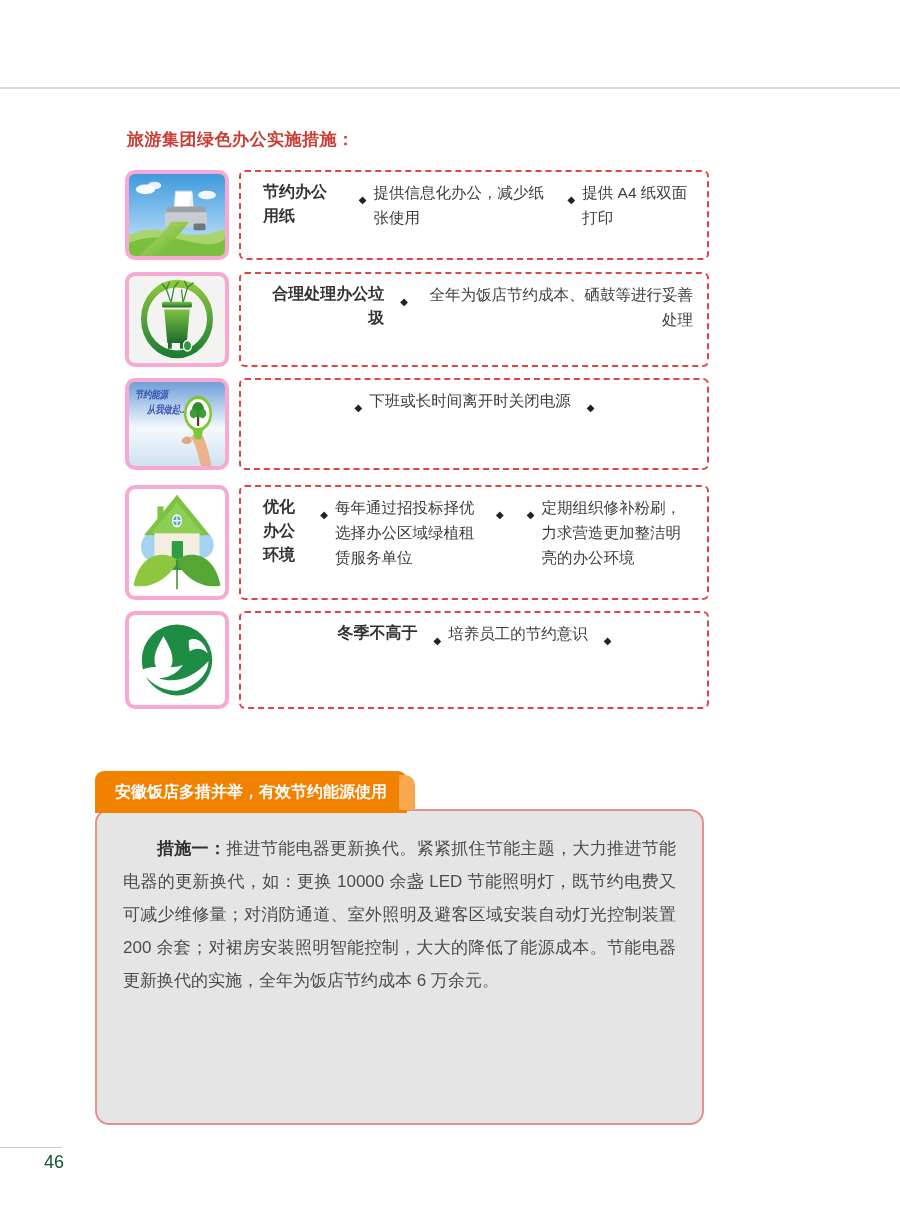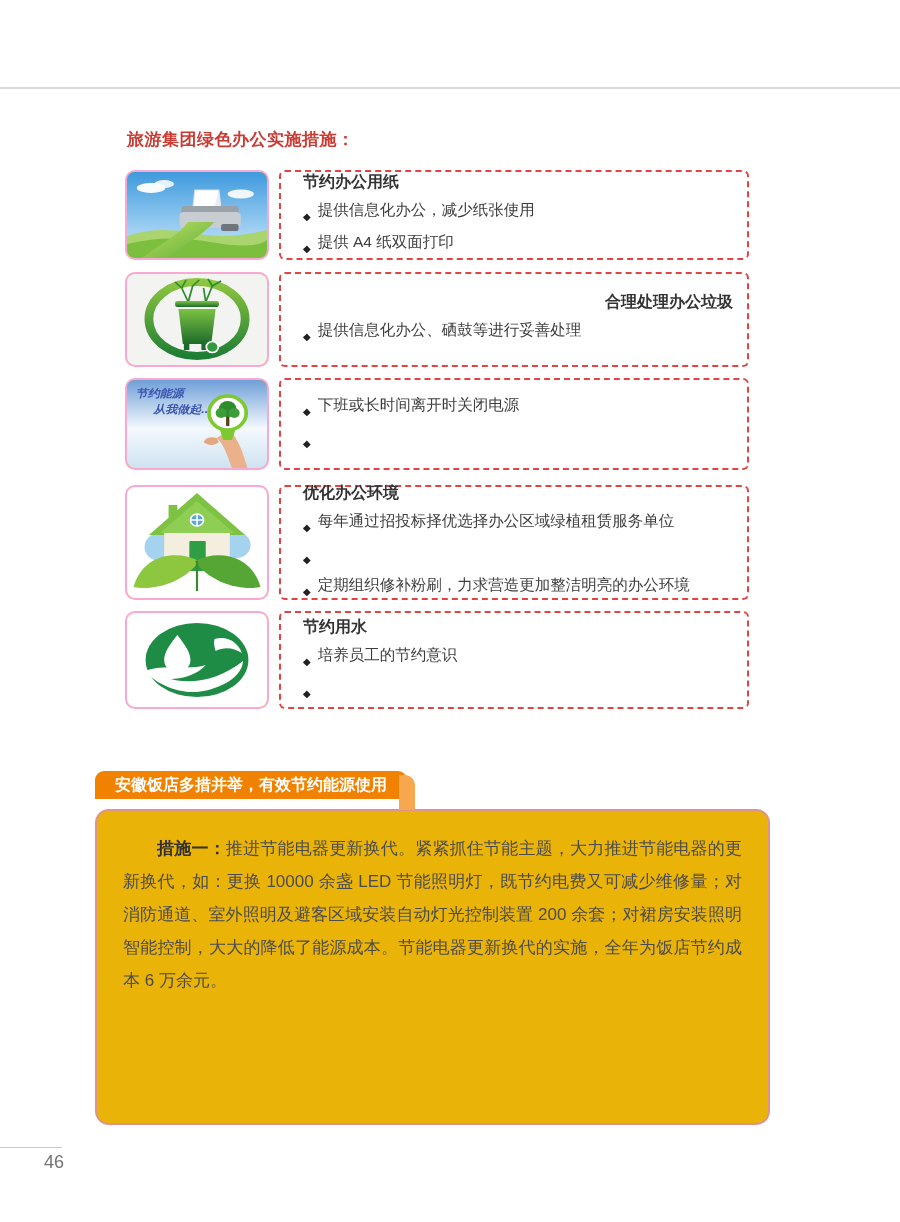--- a/index.html
+++ b/index.html
@@ -5,47 +5,47 @@
   * { margin:0; padding:0; box-sizing:border-box; }
   html,body { background:#ffffff; }
   body { font-family:"Liberation Sans","DejaVu Sans",sans-serif; }
   .page { position:relative; width:900px; height:1222px; background:#fff; overflow:hidden;padding-left:11px; }
 
   .top-rule { position:absolute; left:0; top:87px; width:900px; height:2px; background:#d9d9d9; }
 
   .section-title { position:absolute; left:127px; top:128px; font-size:17px; font-weight:bold; color:#ca3b34; letter-spacing:0.5px; }
 
   .measure-row { position:absolute; left:125px; display:flex; }
-  .m-img { width:144px; border:2px solid #f9a8d4; border-radius:10px; overflow:hidden; background:#eab308; flex:none; }
+  .m-img { width:104px; border:4px solid #f9a8d4; border-radius:10px; overflow:hidden; background:#eab308; flex:none; }
   .m-img svg { display:block; width:100%; height:100%; }
   .m-box { margin-left:10px; width:470px; border:2px dashed #e24444; border-radius:6px;
-           display:flex; flex-direction:column; justify-content:center; padding:8px 14px 8px 22px; }
+           display:flex; flex-direction:row; justify-content:center; padding:8px 14px 8px 22px;gap:16px; }
   .m-title { font-size:16px; font-weight:bold; color:#333; line-height:24px; margin-bottom:3px; }
   .m-bullet { font-size:15.5px; color:#3d3d3d; line-height:25px; display:flex; align-items:flex-start; }
   .m-bullet .dia { font-size:10px; color:#222; margin:7px 7px 0 0; flex:none; }
 
   .row1 { top:170px; } .row1 .m-img,.row1 .m-box { height:90px; }
   .row2 { top:272px; } .row2 .m-img,.row2 .m-box { height:95px;text-align:right; }
   .row3 { top:378px; } .row3 .m-img,.row3 .m-box { height:92px; }
   .row4 { top:485px; } .row4 .m-img,.row4 .m-box { height:115px; }
   .row5 { top:611px; } .row5 .m-img,.row5 .m-box { height:98px; }
 
-  .case-tab { position:absolute; left:95px; top:771px; height:28px; z-index:3;
+  .case-tab { position:absolute; left:95px; top:771px; height:42px; z-index:3;
               background:#f08200; color:#fff; font-size:16px; font-weight:bold;
               display:flex; align-items:center; padding:0 20px; border-radius:9px 9px 0 0; }
   .case-tab::after { content:""; position:absolute; right:-8px; top:4px; width:16px; height:35px;
               background:#f7a74d; border-radius:0 10px 0 0; z-index:-1; }
-  .case-box { position:absolute; left:95px; top:809px; width:675px; height:316px; z-index:2;
-              background:#eab308; border:2px solid #e0938b; border-radius:14px;
+  .case-box { position:absolute; left:95px; top:809px; width:609px; height:316px; z-index:2;
+              background:#e5e5e5; border:2px solid #e0938b; border-radius:14px;
               padding:21px 26px 0 26px; }
   .case-box p { font-size:17px; line-height:33px; color:#4c4c4c; text-align:justify; text-indent:2em; }
   .case-box p b { color:#303030; }
 
   .footer-rule { position:absolute; left:0; top:1147px; width:62px; height:1px; background:#c9c9c9; }
-  .page-number { position:absolute; left:44px; top:1152px; font-size:18px; color:#737373; }
+  .page-number { position:absolute; left:44px; top:1152px; font-size:18px; color:#14532d; }
 </style>
 </head>
 <body>
 
 <div class="page">
   <div class="top-rule"></div>
 
   <h2 class="section-title">旅游集团绿色办公实施措施：</h2>
 
   <div class="measure-row row1">
@@ -111,21 +111,21 @@
         <path d="M47,35 L81,35 L77,70 L51,70 Z" fill="url(#bin2)"></path>
         <rect x="52" y="70" width="5" height="6" fill="#1d6b2c"></rect>
         <rect x="68" y="70" width="5" height="6" fill="#1d6b2c"></rect>
         <circle cx="78" cy="73" r="5.5" fill="#2f9a3e" stroke="#ffffff" stroke-width="1.6"></circle>
       </svg>
     </div>
     <div class="m-box">
       <div class="m-title">合理处理办公垃圾</div>
       <div class="m-bullet">
           <span class="dia">◆</span>
-          <span>提供信息化办公、硒鼓等进行妥善处理</span>
+          <span>全年为饭店节约成本、硒鼓等进行妥善处理</span>
         </div>
     </div>
   </div>
 
   <div class="measure-row row3">
     <div class="m-img">
       <svg viewBox="0 0 128 88" preserveAspectRatio="none">
         <defs>
           <linearGradient id="sky3" x1="0" y1="0" x2="0" y2="1">
             <stop offset="0" stop-color="#6f9fd8"></stop>
@@ -196,21 +196,21 @@
     <div class="m-img">
       <svg viewBox="0 0 128 94" preserveAspectRatio="none">
         <rect x="0" y="0" width="128" height="94" fill="#ffffff"></rect>
         <ellipse cx="64" cy="47" rx="47" ry="37" fill="#1e8c44"></ellipse>
         <path d="M46,22 C53,32 58,39 58,47 C58,54.5 52.5,59 46,59 C39.5,59 34,54.5 34,47 C34,39 39,32 46,22 Z" fill="#ffffff"></path>
         <path d="M80,26 C92,22 102,30 105,40 C97,34 88,34 81,38 C80,34 79,30 80,26 Z" fill="#ffffff"></path>
         <path d="M16,58 C34,50 56,58 72,52 C64,62 50,66 40,66 C60,72 86,66 106,48 C106,62 88,76 64,79 C44,80 26,70 16,58 Z" fill="#ffffff"></path>
       </svg>
     </div>
     <div class="m-box">
-      <div class="m-title">节约用水</div>
+      <div class="m-title">冬季不高于</div>
       <div class="m-bullet">
           <span class="dia">◆</span>
           <span>培养员工的节约意识</span>
         </div>
       <div class="m-bullet">
           <span class="dia">◆</span>
         </div>
     </div>
   </div>
 

